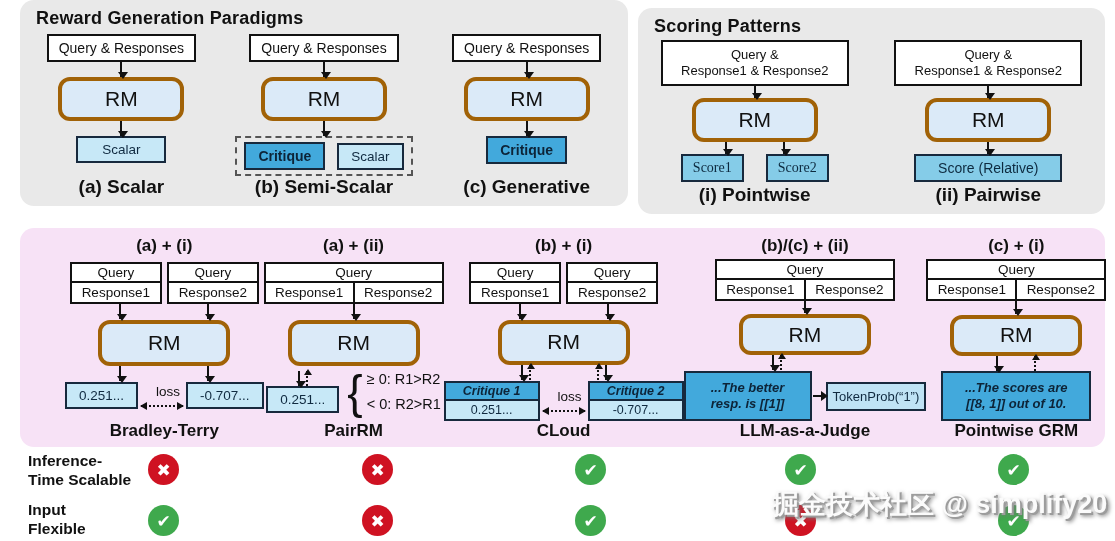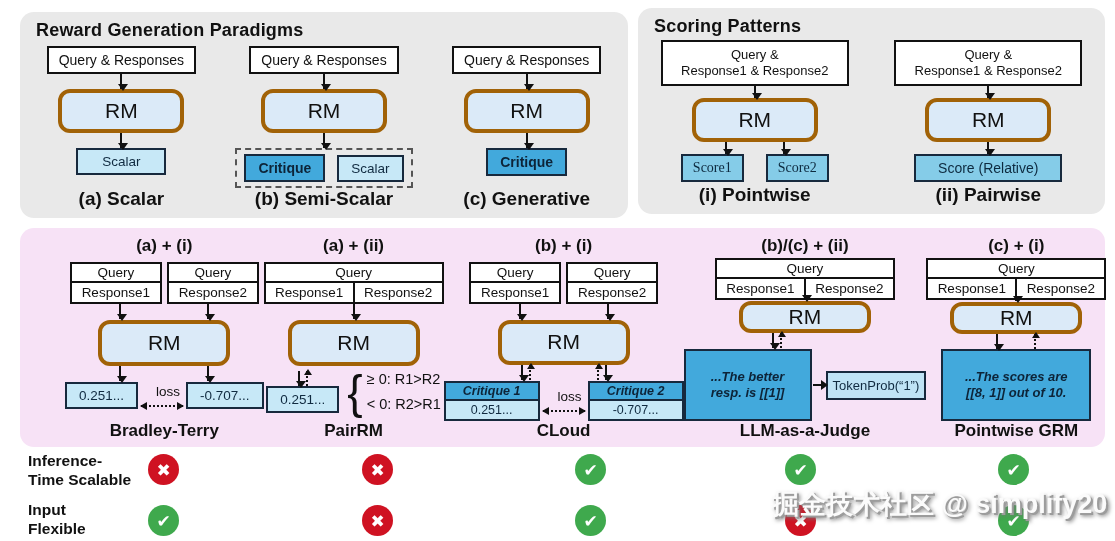--- a/index.html
+++ b/index.html
@@ -2,21 +2,21 @@
 <html><head>
 <meta charset="utf-8">
 <style>
   html,body{margin:0;padding:0;}
   body{
     width:1115px;height:541px;position:relative;background:#ffffff;
     font-family:"Liberation Sans","DejaVu Sans",sans-serif;color:#111;
     overflow:hidden;
   }
   .panel{position:absolute;border-radius:14px;}
-  #panel-paradigms{left:20px;top:12px;width:608px;height:206px;background:#e9e9e9;}
+  #panel-paradigms{left:20px;top:0;width:608px;height:206px;background:#e9e9e9;}
   #panel-scoring{left:638px;top:8px;width:467px;height:206px;background:#e9e9e9;}
   #panel-combos{left:20px;top:228px;width:1085px;height:219px;background:#f7e2f6;}
   .panel-title{position:absolute;top:8px;left:16px;font-weight:bold;font-size:18px;letter-spacing:.2px;}
   .cols{position:absolute;left:0;right:0;top:30px;bottom:4px;display:flex;}
   .pcol{flex:1;display:flex;flex-direction:column;align-items:center;}
   
   .wbox{background:#fff;border:2px solid #111;font-size:14px;padding:4px 10px;margin-top:4px;white-space:nowrap;}
   .wbox2{background:#fff;border:2px solid #111;font-size:13px;line-height:16px;padding:5px 8px;margin-top:2px;text-align:center;min-width:168px;}
   .rm{background:#dbeaf8;border:4px solid #a16207;border-radius:12px;width:118px;height:36px;
       display:flex;align-items:center;justify-content:center;font-size:21px;color:#111;}
@@ -61,21 +61,21 @@
   .losswrap{display:flex;flex-direction:column;align-items:center;width:48px;}
   .losslabel{font-size:13.5px;line-height:14px;padding-left:12px;}
   .critbox{border:2px solid #17293d;width:92px;text-align:center;font-size:12.5px;}
   .crit-h{background:#42a9dc;font-style:italic;font-weight:bold;color:#0d2438;border-bottom:2px solid #17293d;padding:1px 0;}
   .crit-v{background:#c7e8f7;padding:2px 0;color:#102a40;}
   .pairrm-bottom{display:flex;align-items:center;gap:2px;margin-top:0;}
   .vcol{display:flex;flex-direction:column;align-items:center;}
   .brace{font-size:46px;font-weight:normal;line-height:52px;margin:0 2px 0 6px;color:#111;}
   .conds{font-size:14.5px;line-height:25px;text-align:left;white-space:nowrap;}
   .genbox{border:2px solid #17293d;background:#42a9dc;color:#0d2438;font-style:italic;font-weight:bold;
-      font-size:13px;line-height:16px;text-align:center;padding:18px 8px;}
+      font-size:13px;line-height:16px;text-align:center;padding:7px 8px;}
   .tokenbox{border:2px solid #17293d;background:#bfe3f5;font-size:13px;padding:5px 5px;white-space:nowrap;color:#102a40;}
   .ccaption{margin-top:auto;margin-bottom:6px;font-weight:bold;font-size:17px;}
   
   #features{position:absolute;left:0;top:448px;width:1115px;height:93px;}
   .feat-label{position:absolute;left:28px;font-weight:bold;font-size:15.5px;line-height:19px;}
   .feat-label.row1{top:3px;}
   .feat-label.row2{top:52px;}
   .mark{position:absolute;width:31px;height:31px;border-radius:50%;display:flex;align-items:center;justify-content:center;}
   .mark::after{color:#fff;font-size:17px;font-weight:bold;font-family:"DejaVu Sans",sans-serif;}
   .mark.check{background:#3fa94d;}

